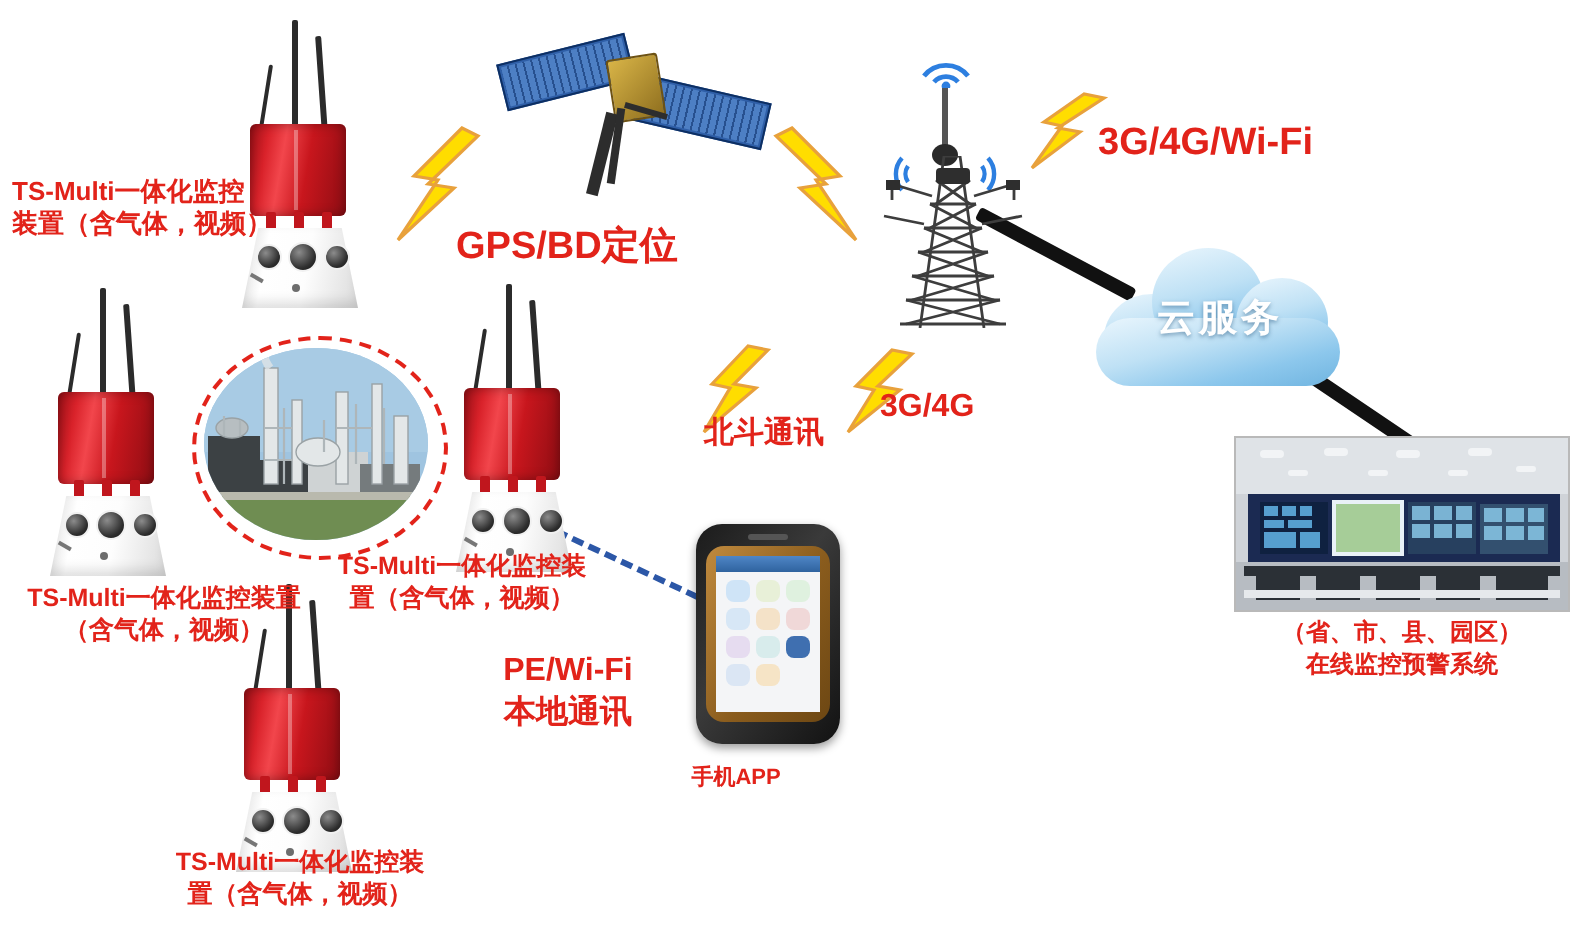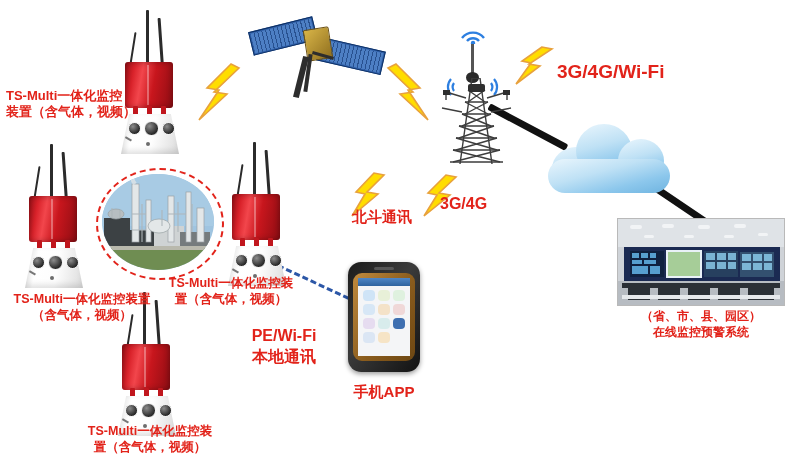--- a/index.html
+++ b/index.html
@@ -137,20 +137,21 @@
         <rect x="65" y="12" width="7" height="5"></rect>
       </g>
     </svg>
   </div>
 
   <div class="cloud" style="left:542px;top:119px;width:136px;height:78px;">
     <b style="left:10px;top:28px;width:48px;height:44px;"></b>
     <b style="left:34px;top:5px;width:56px;height:54px;"></b>
     <b style="left:76px;top:20px;width:46px;height:44px;"></b>
     <b class="body" style="left:6px;top:40px;width:122px;height:34px;"></b>
+    <div class="cloud-txt" style="left:0;top:27px;width:136px;text-align:center;font-size:19px;">云服务</div>
   </div>
 
   <div class="plant" style="left:102px;top:174px;width:112px;height:96px;">
     <svg width="112" height="96" viewBox="0 0 112 96">
       <rect width="112" height="96" fill="#9fc4e0"></rect>
       <rect y="0" width="112" height="52" fill="#a8cbe4"></rect>
       <rect y="74" width="112" height="22" fill="#6f8d52"></rect>
       <rect y="68" width="112" height="8" fill="#b9b9ad"></rect>
       <g fill="#3c4144">
         <rect x="2" y="44" width="26" height="28"></rect>
@@ -329,28 +330,29 @@
 
   <div class="lbl center" style="left:0px;top:292px;width:164px;font-size:12.5px;">TS-Multi一体化监控装置
 （含气体，视频）</div>
 
   <div class="lbl center" style="left:165px;top:276px;width:132px;font-size:12.5px;">TS-Multi一体化监控装
 置（含气体，视频）</div>
 
   <div class="lbl center" style="left:80px;top:424px;width:140px;font-size:12.5px;">TS-Multi一体化监控装
 置（含气体，视频）</div>
 
+  <div class="lbl left" style="left:228px;top:112px;font-size:19px;">GPS/BD定位</div>
 
   <div class="lbl left" style="left:352px;top:208px;font-size:15px;">北斗通讯</div>
 
   <div class="lbl left" style="left:440px;top:194px;font-size:16px;">3G/4G</div>
 
-  <div class="lbl left" style="left:549px;top:60px;font-size:19px;margin-left:8px;">3G/4G/Wi-Fi</div>
+  <div class="lbl left" style="left:549px;top:60px;font-size:19px;">3G/4G/Wi-Fi</div>
 
   <div class="lbl center" style="left:228px;top:326px;width:112px;font-size:16px;line-height:1.3;">PE/Wi-Fi
 本地通讯</div>
 
-  <div class="lbl center" style="left:336px;top:383px;width:96px;font-size:15px;text-align:center;">手机APP</div>
+  <div class="lbl center" style="left:320px;top:383px;width:96px;font-size:11px;text-align:center;">手机APP</div>
 
   <div class="lbl center" style="left:608px;top:308px;width:186px;font-size:12px;line-height:1.35;">（省、市、县、园区）
 在线监控预警系统</div>
 
 </div>
 
 </body></html>

